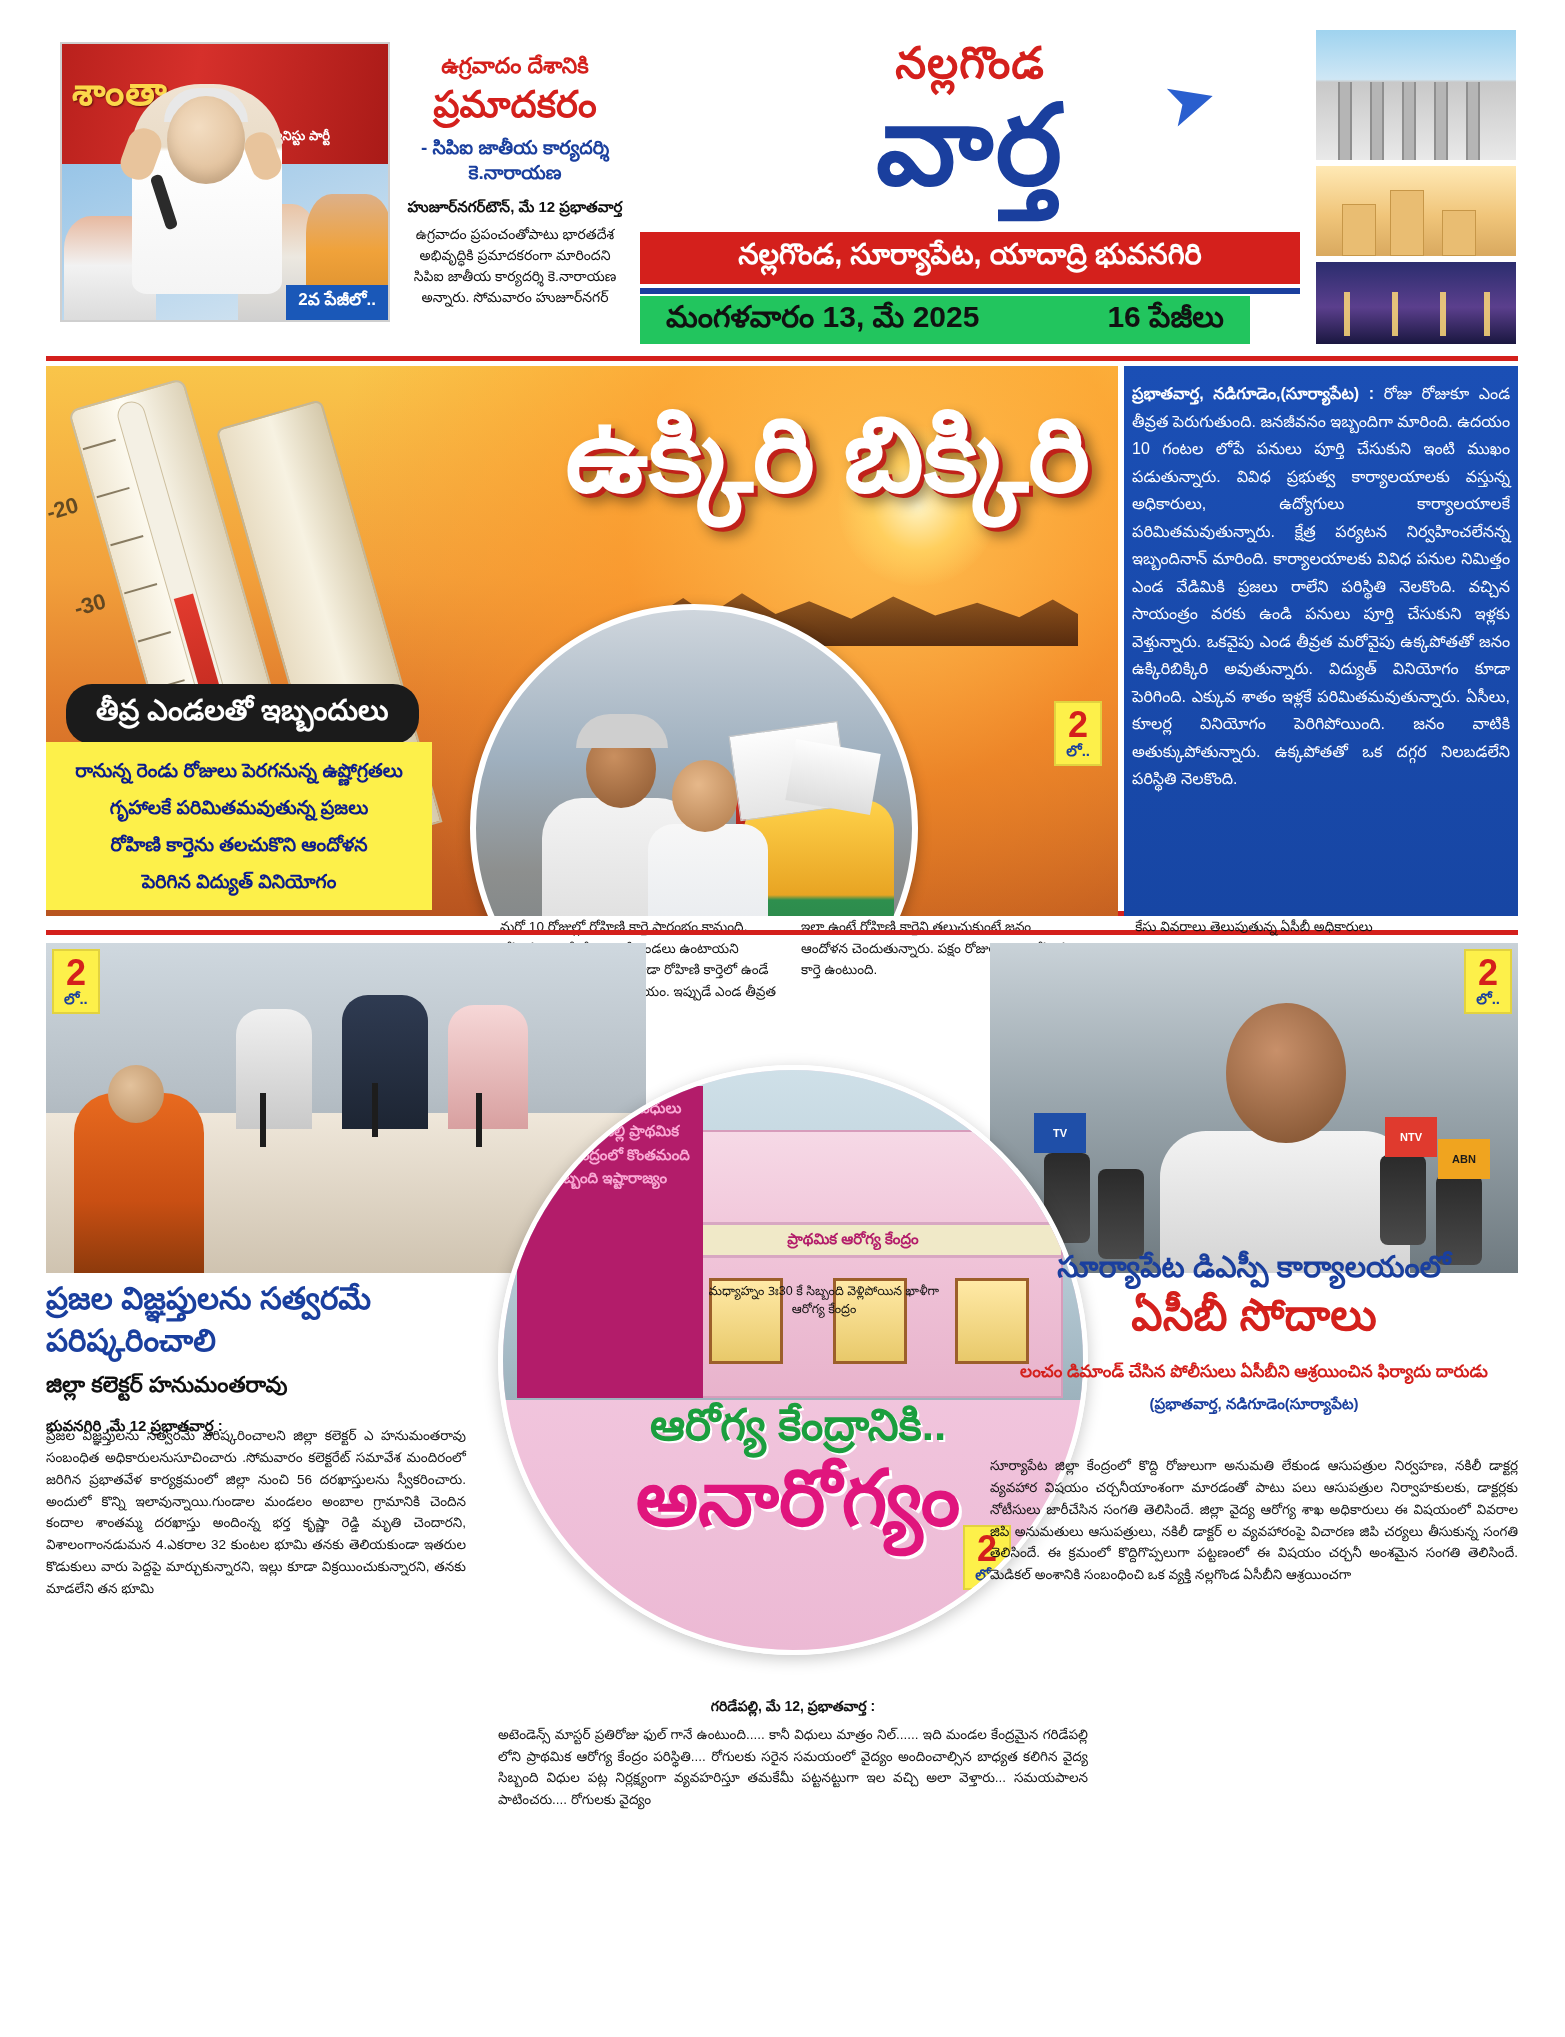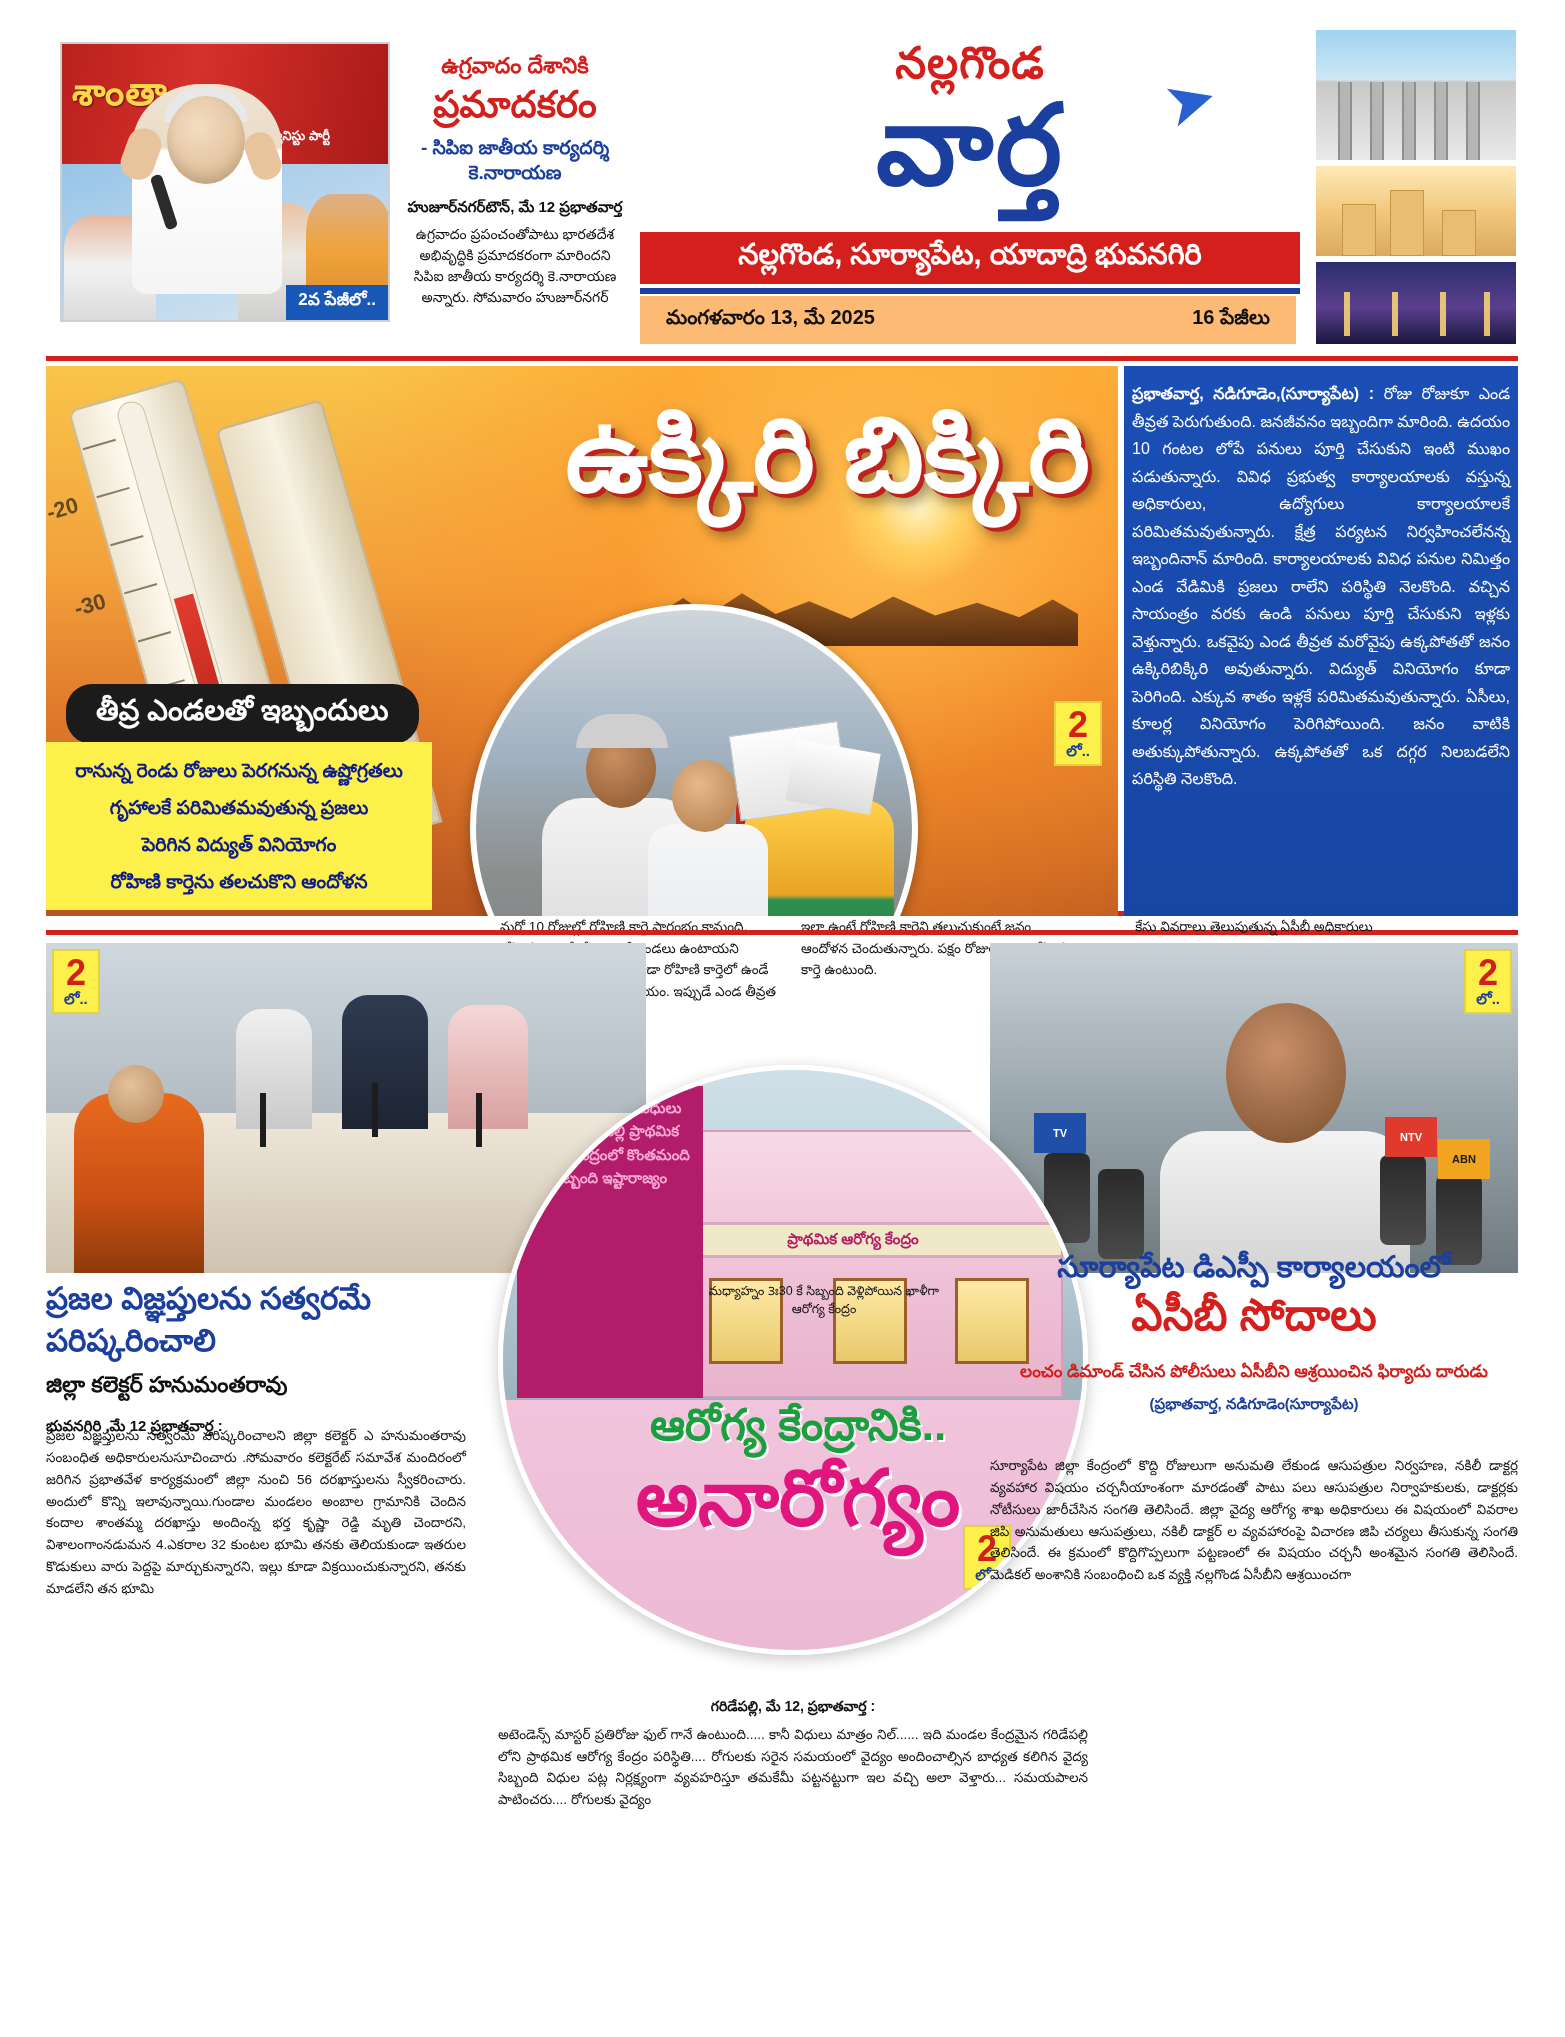--- a/index.html
+++ b/index.html
@@ -123,25 +123,25 @@
   .np-strip {
     position: absolute; left: 640px; top: 232px; width: 660px; height: 52px;
     background: #d4201c; color: #fff;
     font-size: 29px; font-weight: bold;
     display: flex; align-items: center; justify-content: center;
   }
   .np-underline {
     position: absolute; left: 640px; top: 288px; width: 660px; height: 6px; background: #1a3f9e;
   }
   .np-date-bar {
-    position: absolute; left: 640px; top: 296px; width: 656px; height: 48px;
-    background: #fdba74;
+    position: absolute; left: 640px; top: 296px; width: 610px; height: 48px;
+    background: #22c55e;
     display: flex; align-items: center; justify-content: space-between;
     padding: 0 26px;
-    font-size: 20px; font-weight: bold; color: #111;
+    font-size: 30px; font-weight: bold; color: #111;
   }
 
   .mh-img { position: absolute; overflow: hidden; }
   .mh-dam {
     left: 1316px; top: 30px; width: 200px; height: 130px;
     background: linear-gradient(180deg,#9fd3ef 0%,#cfe7f5 38%,#c8c8c8 40%,#e9e9e9 100%);
   }
   .mh-dam .gate {
     position: absolute; top: 52px; width: 14px; height: 78px; background: #b5b5b5;
     border-left: 2px solid #8f8f8f; border-right: 2px solid #8f8f8f;
@@ -565,22 +565,22 @@
       <span style="font-weight:bold">ప్రభాతవార్త, నడిగూడెం,(సూర్యాపేట) :</span>
       <span>రోజు రోజుకూ ఎండ తీవ్రత పెరుగుతుంది. జనజీవనం ఇబ్బందిగా మారింది. ఉదయం 10 గంటల లోపే పనులు పూర్తి చేసుకుని ఇంటి ముఖం పడుతున్నారు. వివిధ ప్రభుత్వ కార్యాలయాలకు వస్తున్న అధికారులు, ఉద్యోగులు కార్యాలయాలకే పరిమితమవుతున్నారు. క్షేత్ర పర్యటన నిర్వహించలేనన్న ఇబ్బందినాన్ మారింది. కార్యాలయాలకు వివిధ పనుల నిమిత్తం ఎండ వేడిమికి ప్రజలు రాలేని పరిస్థితి నెలకొంది. వచ్చిన సాయంత్రం వరకు ఉండి పనులు పూర్తి చేసుకుని ఇళ్లకు వెళ్తున్నారు. ఒకవైపు ఎండ తీవ్రత మరోవైపు ఉక్కపోతతో జనం ఉక్కిరిబిక్కిరి అవుతున్నారు. విద్యుత్ వినియోగం కూడా పెరిగింది. ఎక్కువ శాతం ఇళ్లకే పరిమితమవుతున్నారు. ఏసీలు, కూలర్ల వినియోగం పెరిగిపోయింది. జనం వాటికి అతుక్కుపోతున్నారు. ఉక్కపోతతో ఒక దగ్గర నిలబడలేని పరిస్థితి నెలకొంది.</span>
     </div>
   </div>
 
   <div class="pill-black">తీవ్ర ఎండలతో ఇబ్బందులు</div>
 
   <div class="yellow-box">
     <div>రానున్న రెండు రోజులు పెరగనున్న ఉష్ణోగ్రతలు</div>
     <div>గృహాలకే పరిమితమవుతున్న ప్రజలు</div>
+    <div>రోహిణి కార్తెను తలచుకొని ఆందోళన</div>
     <div>పెరిగిన విద్యుత్ వినియోగం</div>
-    <div>రోహిణి కార్తెను తలచుకొని ఆందోళన</div>
   </div>
 
   <div class="heat-caption">మరో 10 రోజుల్లో రోహిణి కార్తె ప్రారంభం కానుంది. రోహిణి కార్తెలో రోజు పలికే ఎండలు ఉంటాయని అంటుంటారు. వాస్తవంగా కూడా రోహిణి కార్తెలో ఉండే ఎండలకు రోలు పగలడం ఖాయం. ఇప్పుడే ఎండ తీవ్రత ఇలా ఉంటే రోహిణి కార్తెని తలుచుకుంటే జనం ఆందోళన చెందుతున్నారు. పక్షం రోజులపాటు రోహిణి కార్తె ఉంటుంది.</div>
 
   <div class="bottom">
 
     <div class="photo-left">
       <div class="pl-table"></div>
       <div class="pl-person" style="left:190px; top:66px; width:76px; height:120px; background:linear-gradient(180deg,#f0f0f0,#c9c9c9);"></div>
       <div class="pl-person" style="left:296px; top:52px; width:86px; height:134px; background:linear-gradient(180deg,#2f3b52,#1d2533);"></div>

